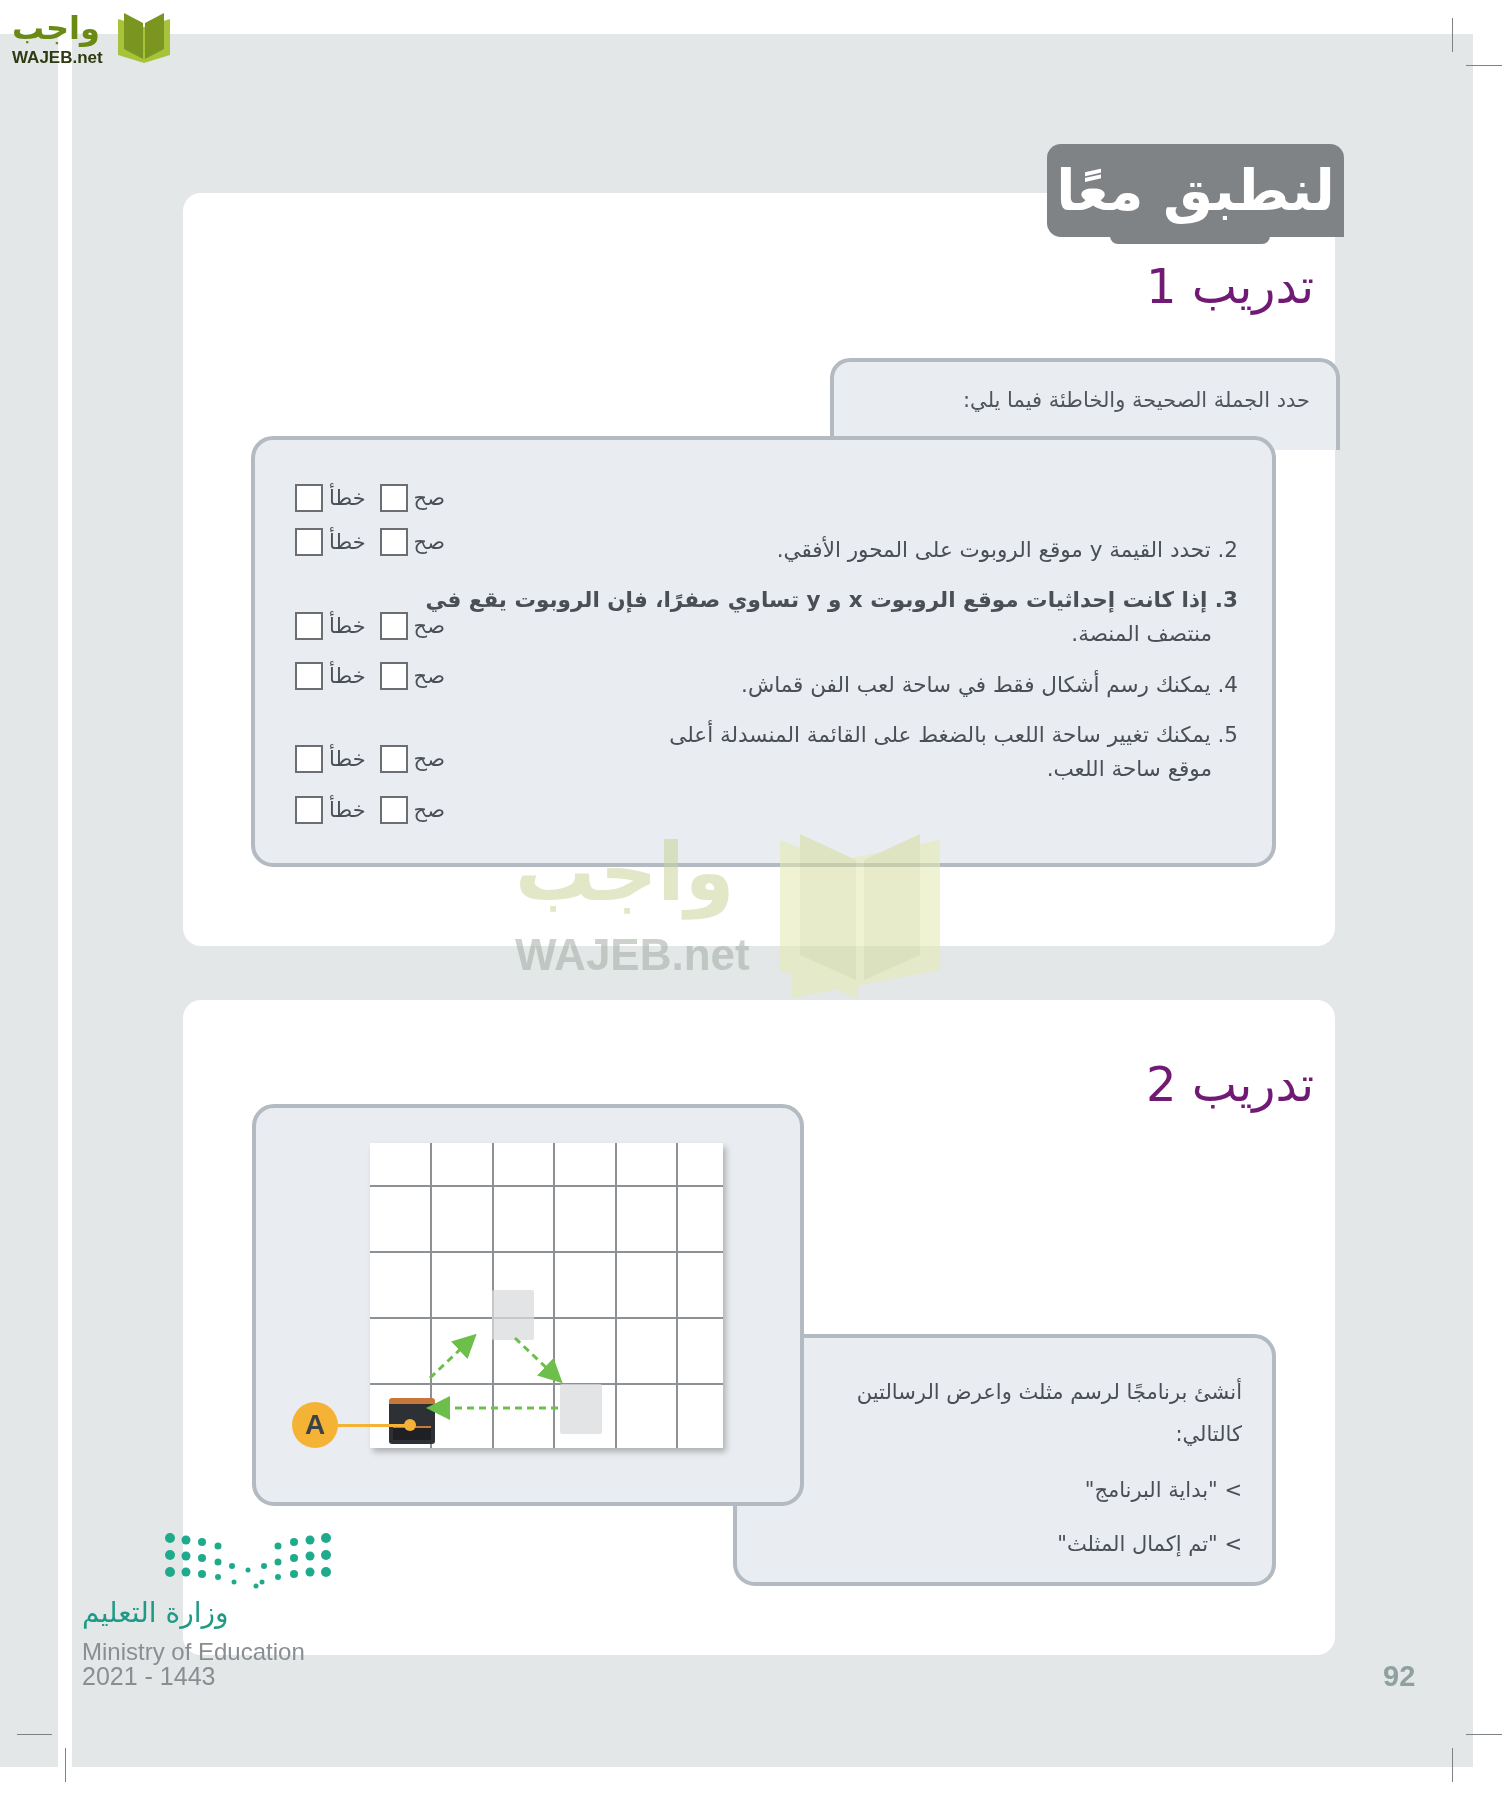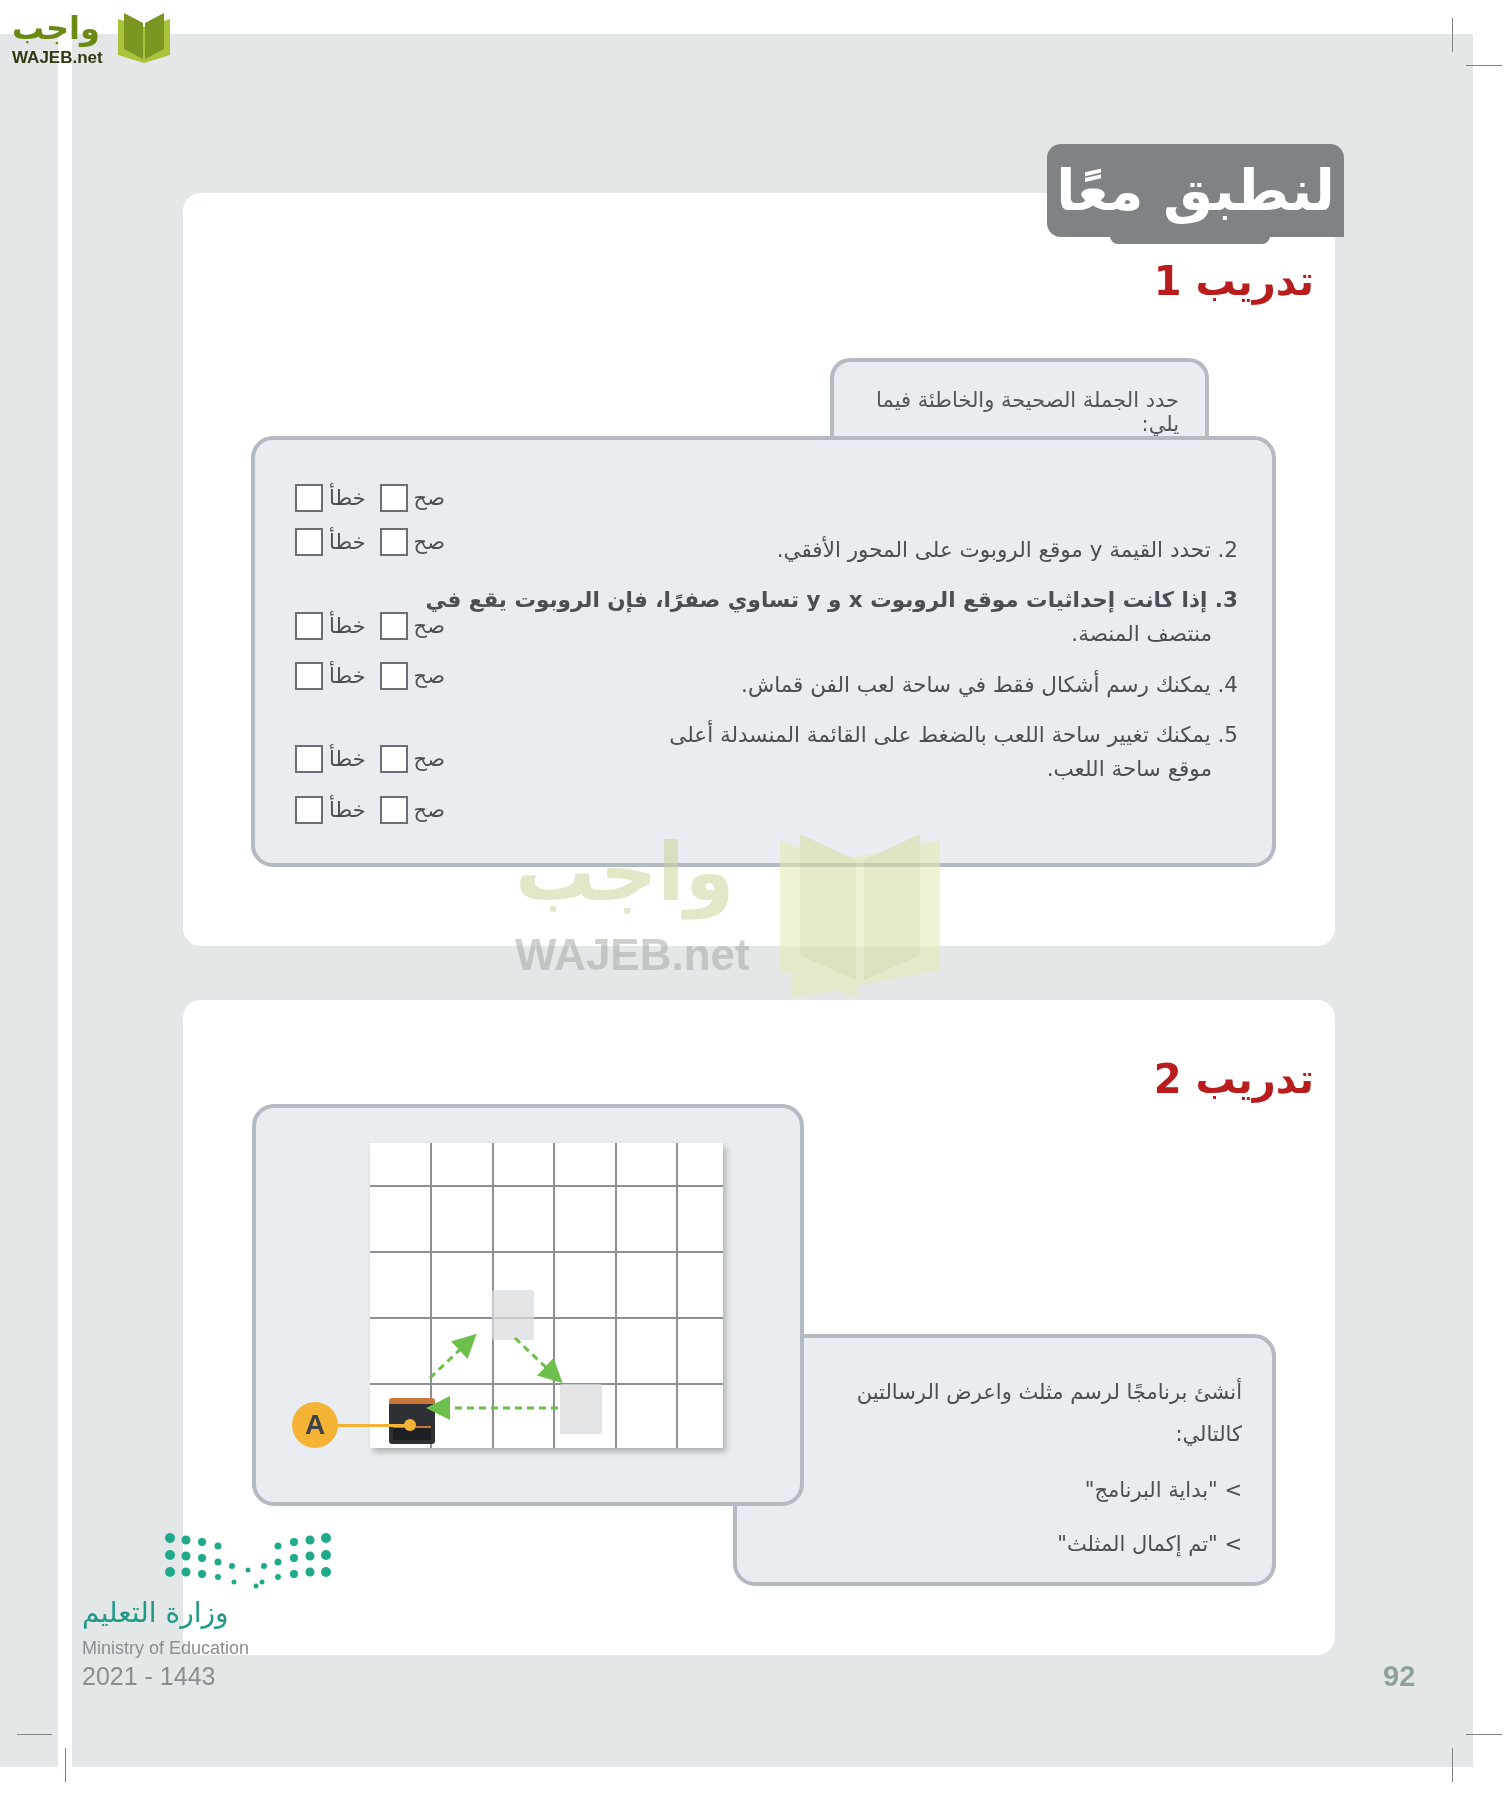--- a/index.html
+++ b/index.html
@@ -12,23 +12,23 @@
   .crop { position: absolute; background: #7f8388; }
 
   .card { position: absolute; background: #ffffff; border-radius: 18px; }
   .card1 { left: 183px; top: 193px; width: 1152px; height: 753px; }
   .card2 { left: 183px; top: 1000px; width: 1152px; height: 655px; }
 
   .badge { position: absolute; left: 1047px; top: 144px; width: 297px; height: 93px; background: #808386; border-radius: 14px 14px 0 14px; display: flex; align-items: center; justify-content: center; }
   .badge-tab { position: absolute; left: 1110px; top: 232px; width: 160px; height: 12px; background: #808386; border-radius: 0 0 8px 8px; }
   .badge span { color: #ffffff; font-size: 56px; font-weight: bold; direction: rtl; }
 
-  .ex-title { position: absolute; right: 192px; font-size: 40px; font-weight: bold; color: #b91c1c; direction: rtl; }
-
-  .tab-head { position: absolute; left: 830px; top: 358px; width: 379px; height: 92px; background: #e9ecf0; border: 4px solid #b3bac2; border-bottom: none; border-radius: 20px 20px 0 0; display: flex; align-items: flex-start; justify-content: flex-end; padding: 26px 26px 0 0; }
+  .ex-title { position: absolute; right: 192px; font-size: 48px; font-weight: normal; color: #701a75; direction: rtl; }
+
+  .tab-head { position: absolute; left: 830px; top: 358px; width: 510px; height: 92px; background: #e9ecf0; border: 4px solid #b3bac2; border-bottom: none; border-radius: 20px 20px 0 0; display: flex; align-items: flex-start; justify-content: flex-end; padding: 26px 26px 0 0; }
   .tab-head span { font-size: 21px; color: #50555b; direction: rtl; }
 
   .panel { position: absolute; background: #e9ecf0; border: 4px solid #b3bac2; border-radius: 22px; }
   .qpanel { left: 251px; top: 436px; width: 1025px; height: 431px; }
   .qtext { position: absolute; right: 34px; direction: rtl; text-align: right; font-size: 21.5px; line-height: 34px; color: #4a4f55; }
   .opts { position: absolute; left: 40px; display: flex; align-items: center; gap: 14px; direction: rtl; }
   .opt { display: flex; align-items: center; gap: 6px; direction: rtl; }
   .opt-label { font-size: 21px; color: #4a4f55; }
   .cbox { width: 28px; height: 28px; background: #ffffff; border: 2px solid #6b6f74; }
 
@@ -46,21 +46,21 @@
 
   .robot { position: absolute; }
   .robot-dark { left: 389px; top: 1398px; width: 46px; height: 46px; background: #2d3035; border-radius: 3px; border-top: 6px solid #c7773a; }
   .robot-dark::after { content: ""; position: absolute; left: 4px; right: 4px; bottom: 4px; height: 12px; border-top: 2px solid #c7773a; background: #1e2024; }
   .robot-ghost { background: #d9dbdd; opacity: 0.75; border-radius: 2px; }
 
   .logo-top { position: absolute; left: 10px; top: 5px; }
   .wm { position: absolute; left: 510px; top: 830px; opacity: 0.55; }
   .moe { position: absolute; left: 82px; top: 1530px; }
   .moe-ar { position: absolute; left: 82px; top: 1596px; font-size: 28px; color: #1f9a86; direction: rtl; }
-  .moe-en { position: absolute; left: 82px; top: 1638px; font-size: 18px; color: #8a8e92; font-family: "Liberation Sans", sans-serif; }
+  .moe-en { position: absolute; left: 82px; top: 1638px; font-size: 24px; color: #8a8e92; font-family: "Liberation Sans", sans-serif; }
   .moe-yr { position: absolute; left: 82px; top: 1662px; font-size: 25px; color: #8a8e92; font-family: "Liberation Sans", sans-serif; }
   .page-num { position: absolute; left: 1383px; top: 1660px; font-size: 29px; font-weight: bold; color: #8fa19f; font-family: "Liberation Sans", sans-serif; }
 </style>
 </head>
 <body>
 
 <div class="abs left-strip"></div>
 <div class="abs page"></div>
 
 <div class="crop" style="left:1452px;top:18px;width:1px;height:34px;"></div>

